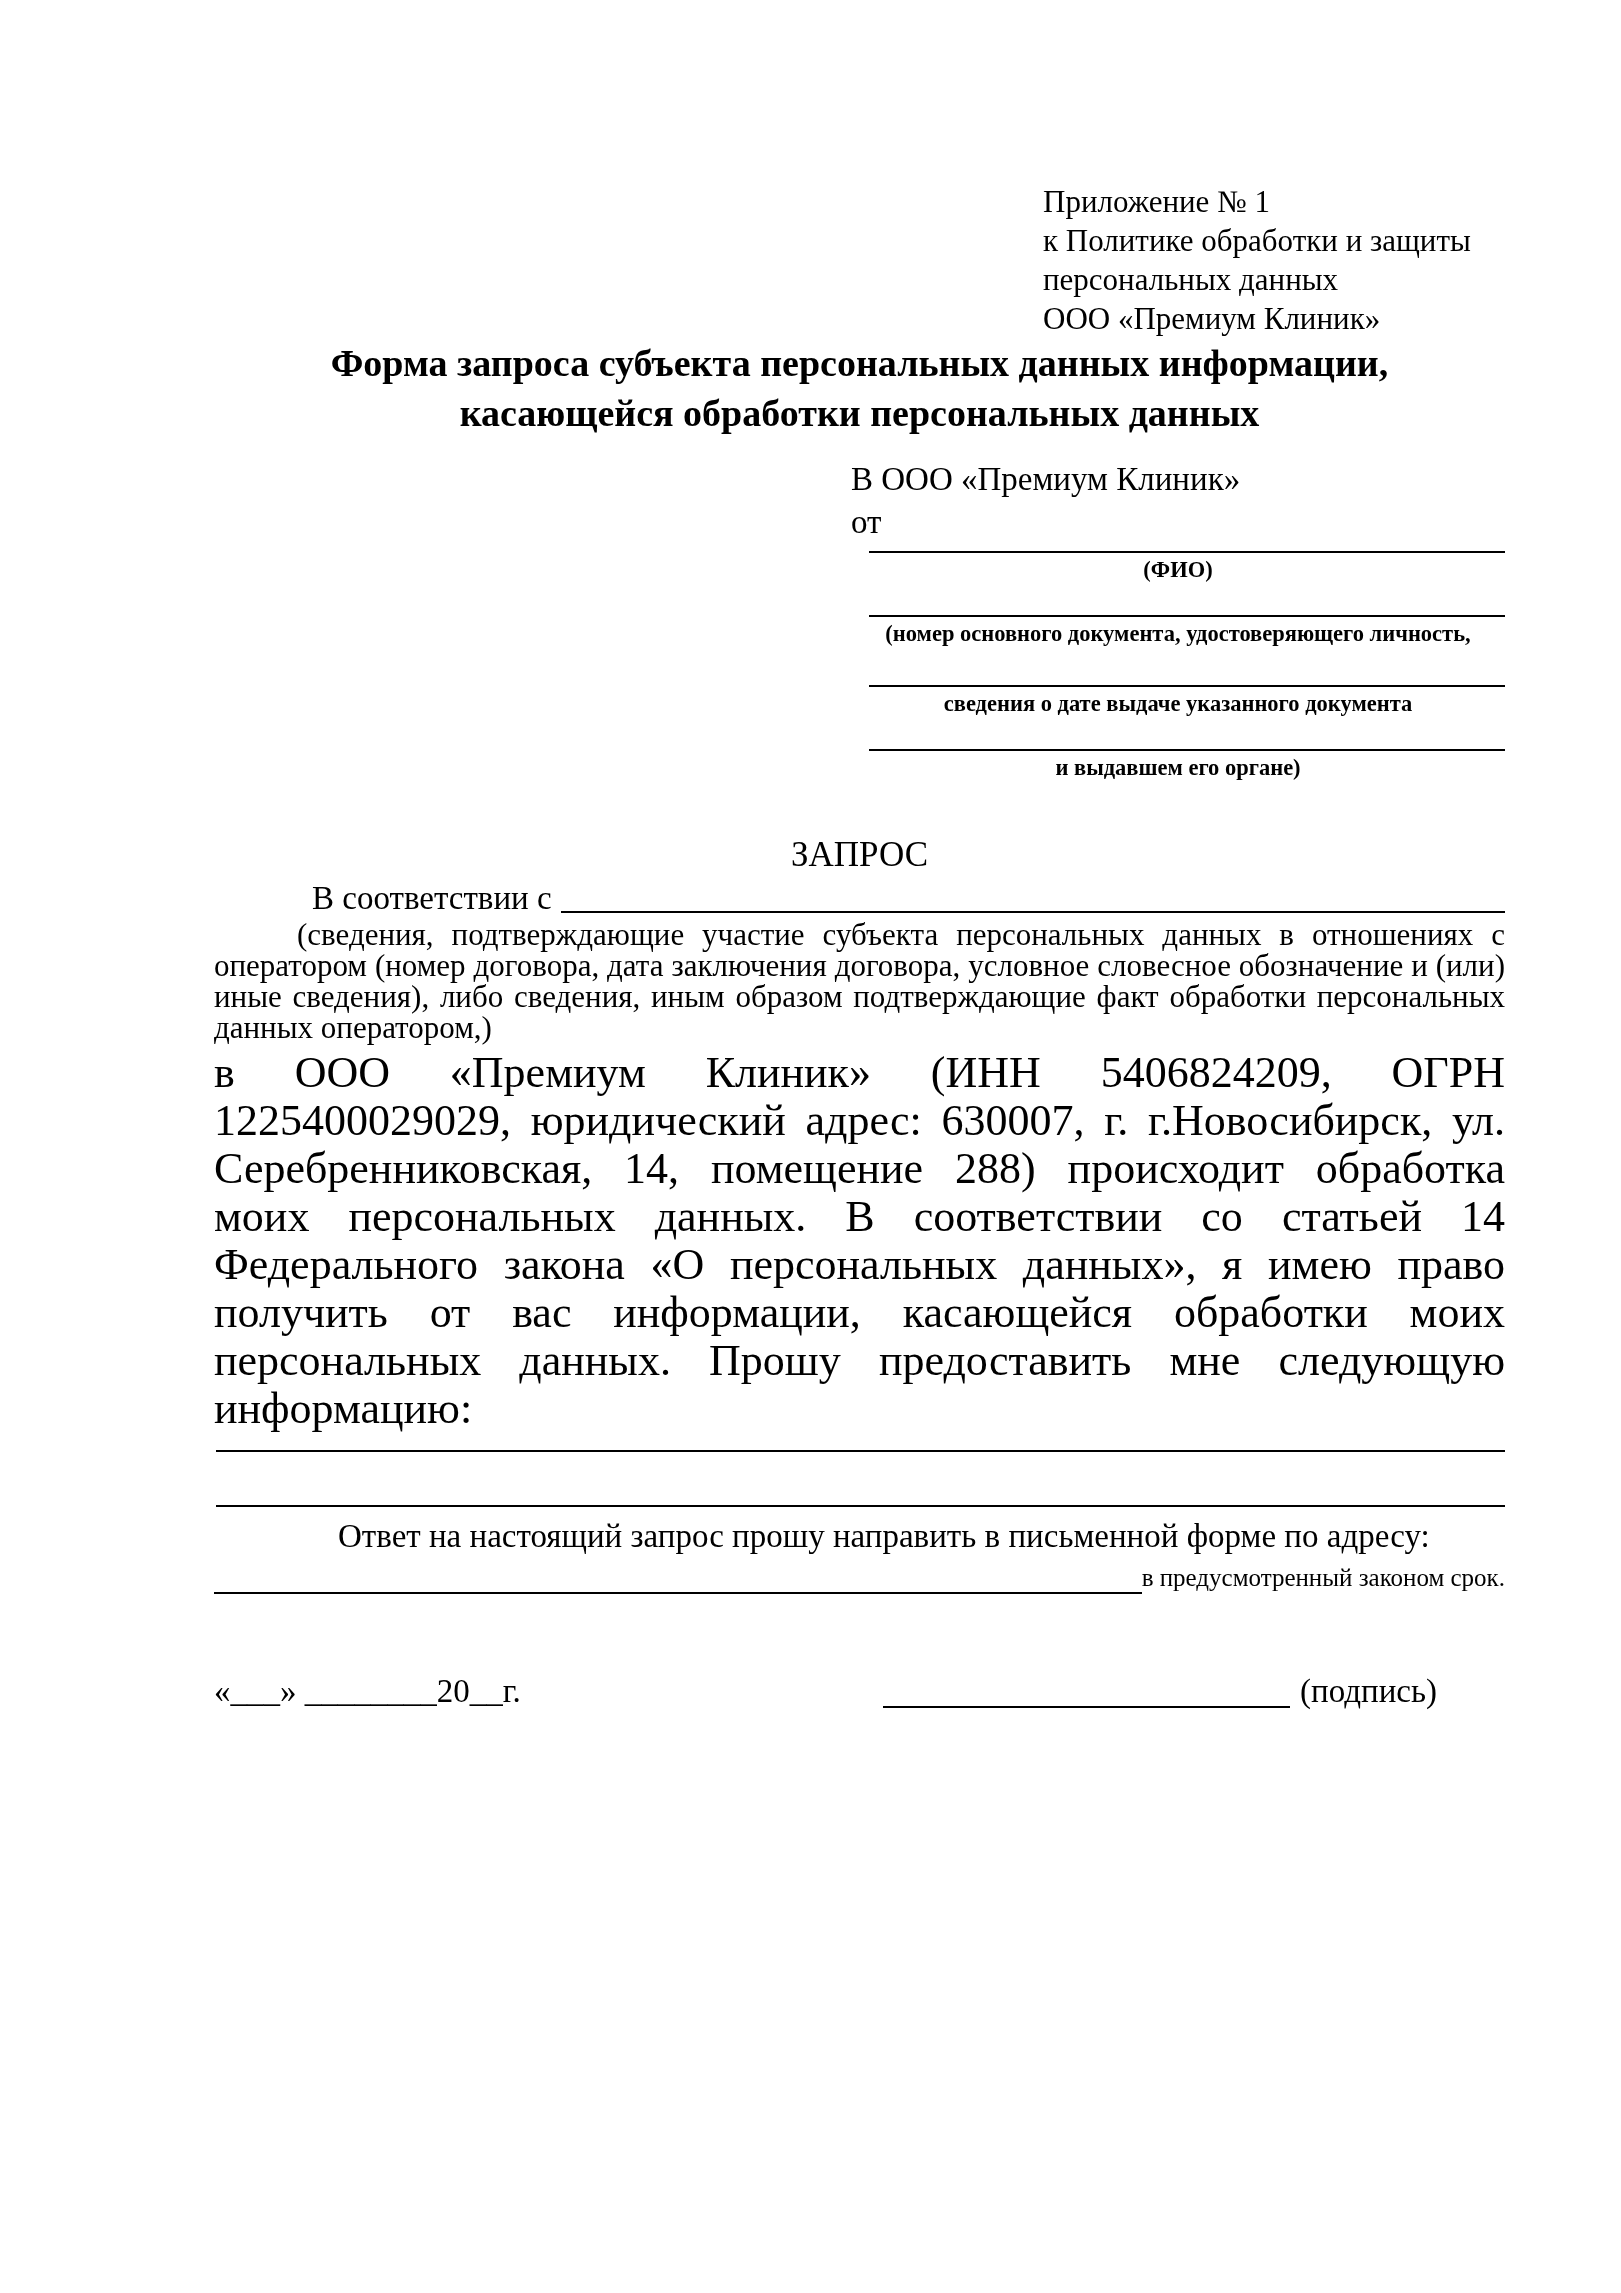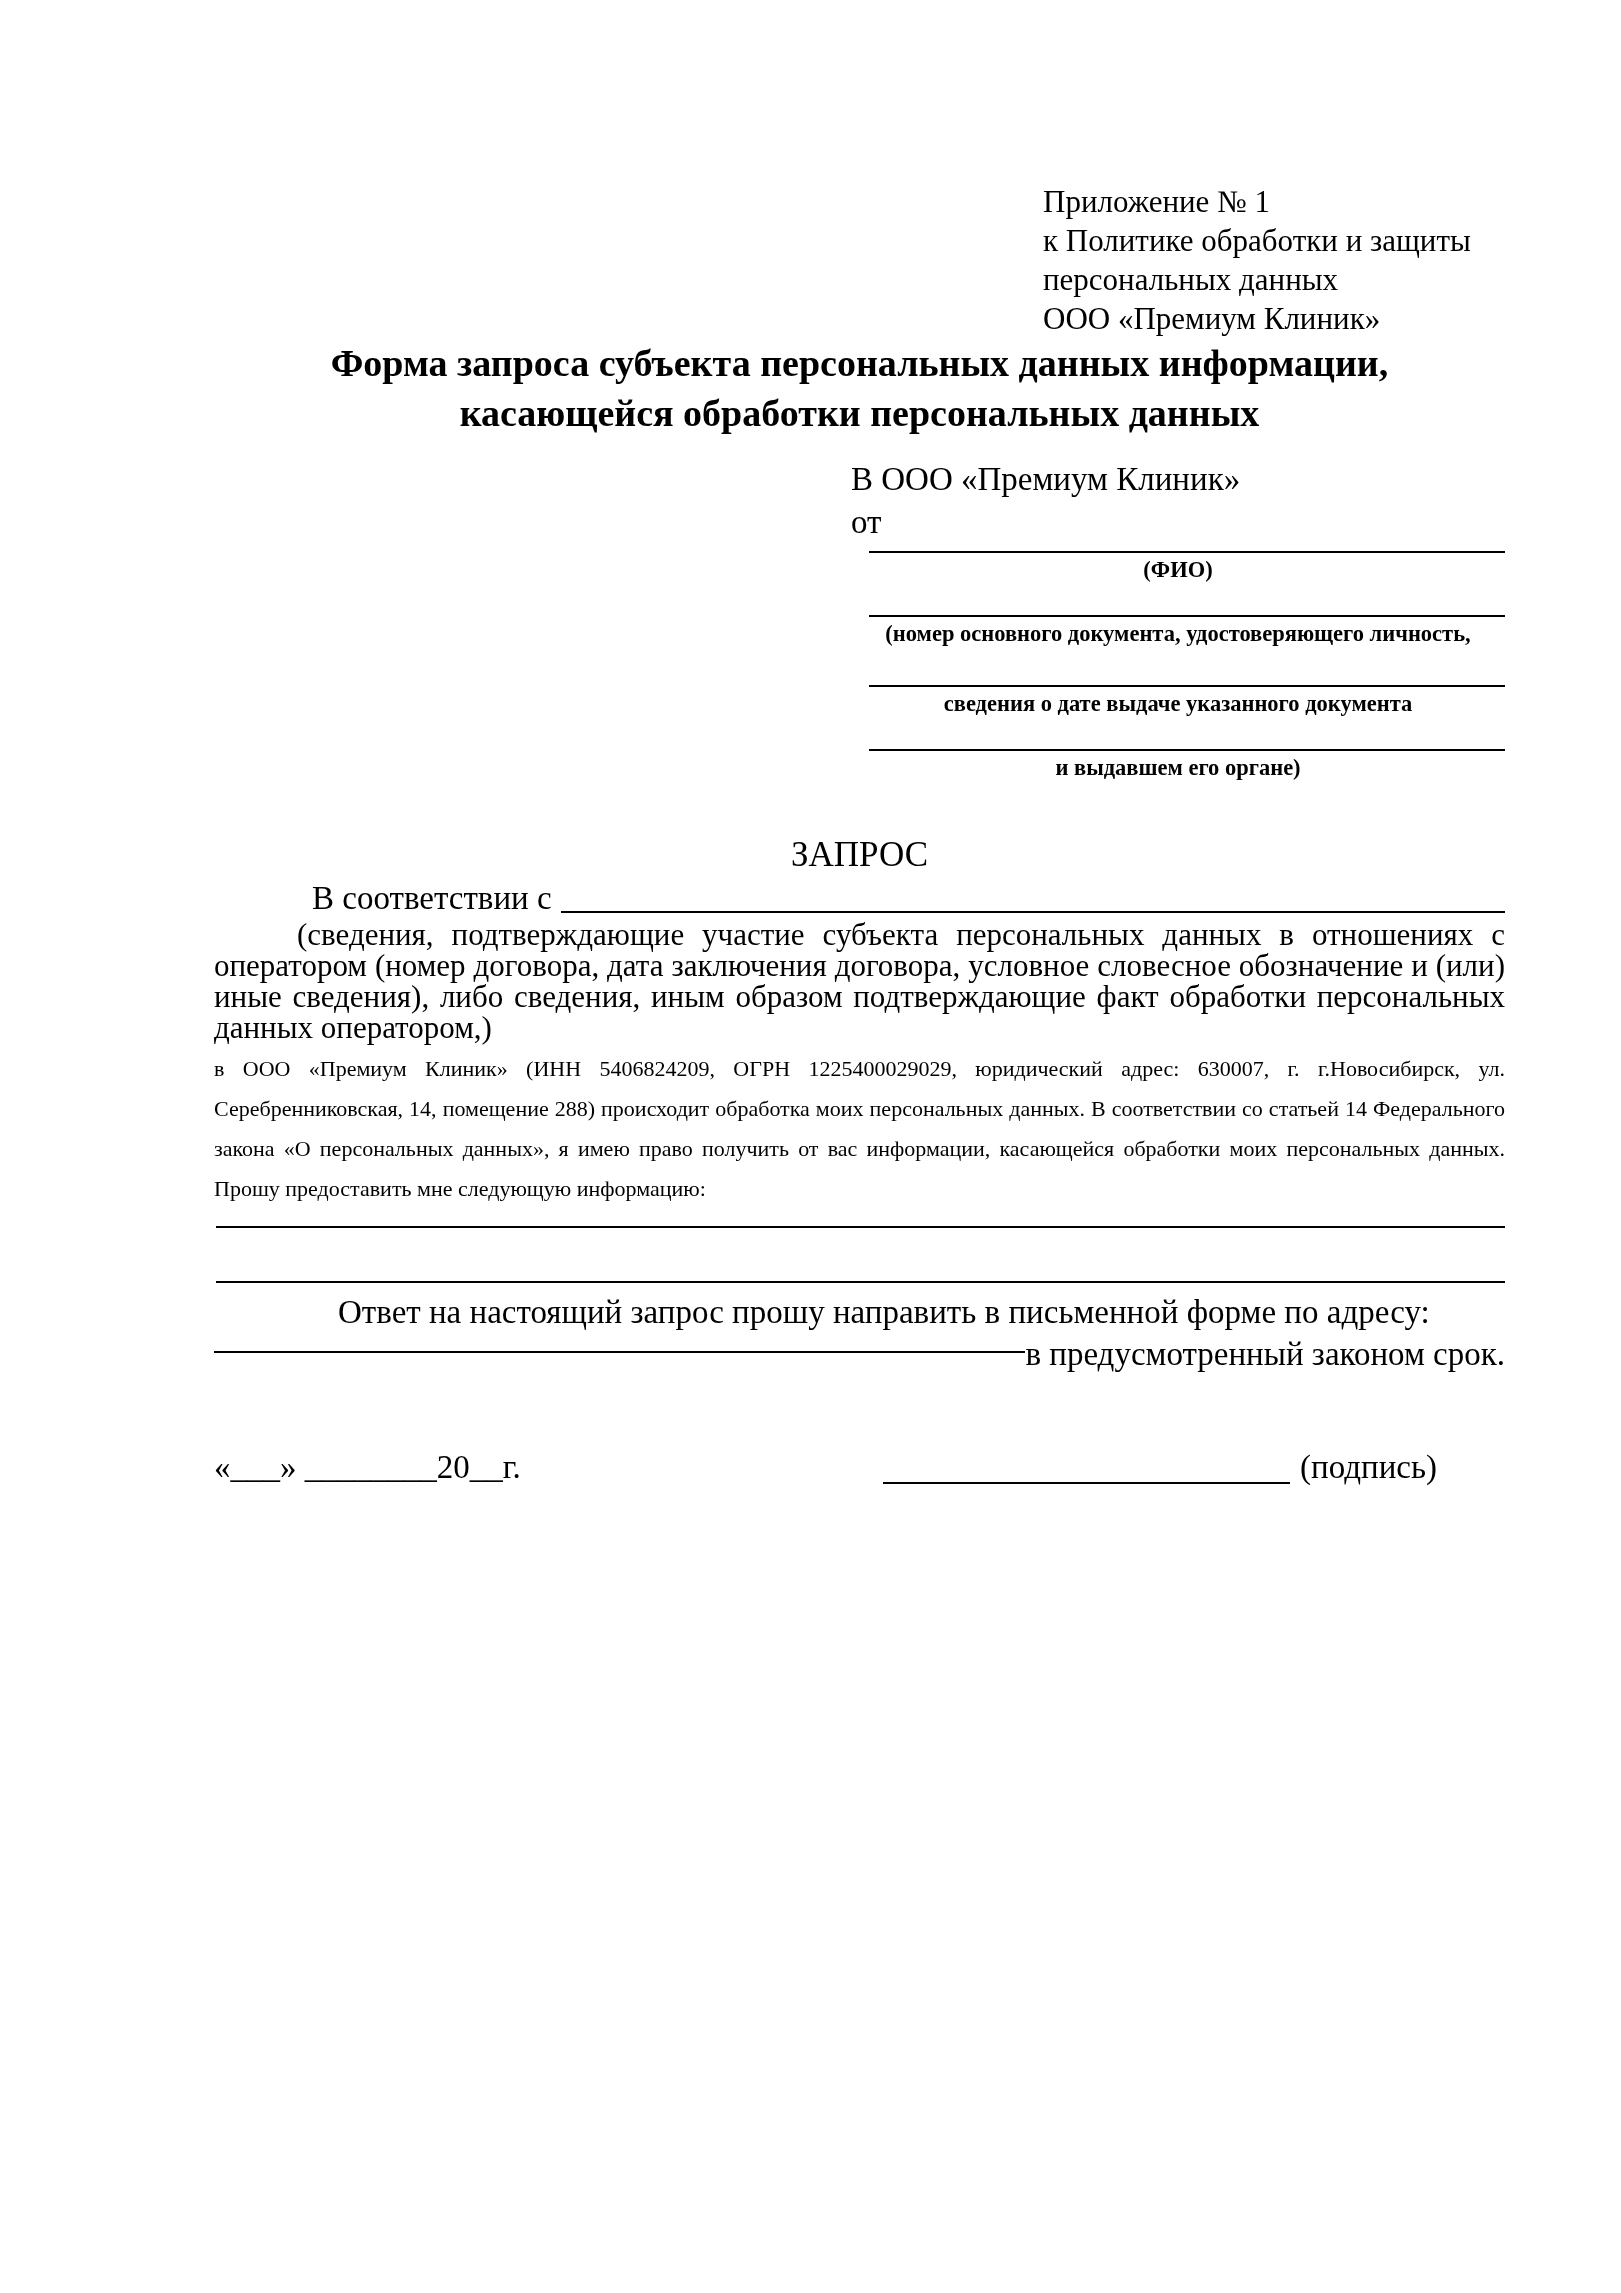--- a/index.html
+++ b/index.html
@@ -30,28 +30,28 @@
   .caption{font-size:22.5px;line-height:28px;text-align:center;margin-top:2.9px;font-weight:bold;}
 
   
   .zapros{margin-top:51px;text-align:center;font-size:35px;line-height:43px;}
   .lead-row{display:flex;align-items:flex-end;margin-top:3.9px;font-size:33px;line-height:37px;}
   .lead-row .lead-text{white-space:nowrap;padding-left:98px;}
   .fill{border-bottom:2.9px solid #000;}
   .lead-row .fill{flex:1;margin-bottom:3.9px;margin-left:9.8px;}
 
   .note{font-size:31px;line-height:31px;text-align:justify;text-indent:83px;margin-top:2px;}
-  .body-par{font-size:22px;line-height:40px;text-align:justify;margin-top:5.9px;}
+  .body-par{font-size:44px;line-height:48px;text-align:justify;margin-top:5.9px;}
 
   .fill-line{border-bottom:2.9px solid #000;}
   .fl1{height:17.6px;margin-left:2px;}
   .fl2{height:53px;margin-left:2px;}
 
   .reply-par{font-size:33px;line-height:42px;text-align:justify;text-indent:124px;margin-top:7.8px;}
-  .address-row{display:flex;align-items:center;font-size:33px;line-height:42px;}
+  .address-row{display:flex;align-items:flex-end;font-size:25px;line-height:42px;}
   .address-row .fill{flex:1;margin-bottom:4.9px;}
   .address-row .tail{white-space:nowrap;}
 
   
   .footer-row{display:flex;justify-content:space-between;align-items:flex-start;margin-top:71px;font-size:33px;line-height:43px;}
   .sig-group{display:flex;align-items:flex-end;margin-right:68px;gap:10px;}
   .sig-line{display:inline-block;width:407px;border-bottom:2.9px solid #000;height:0;margin-bottom:4.9px;}
   .sig-caption{white-space:nowrap;}
 </style>
 </head>

